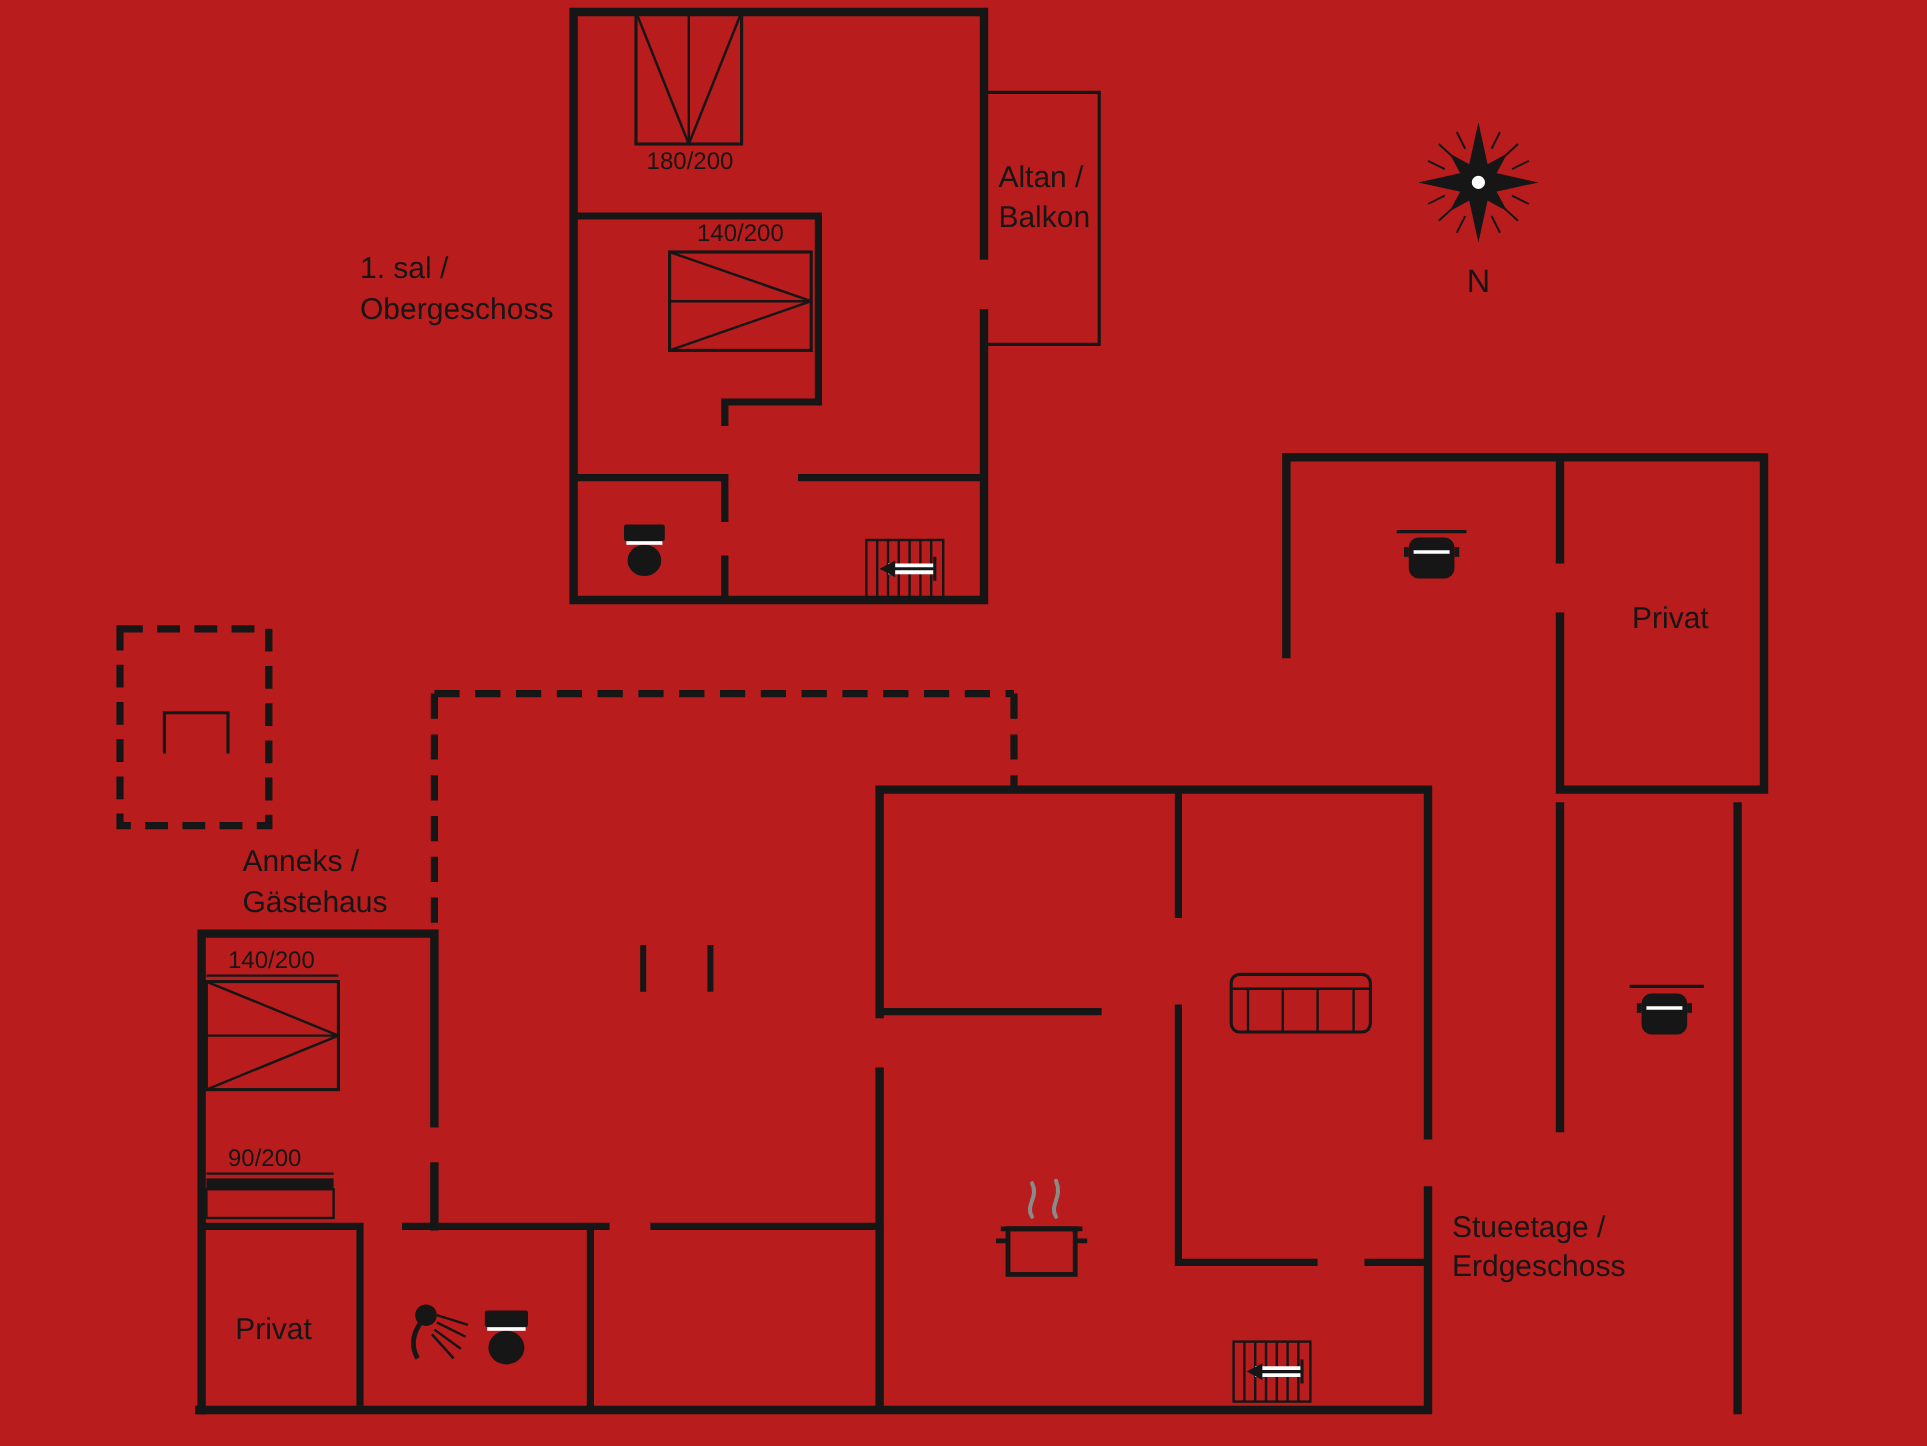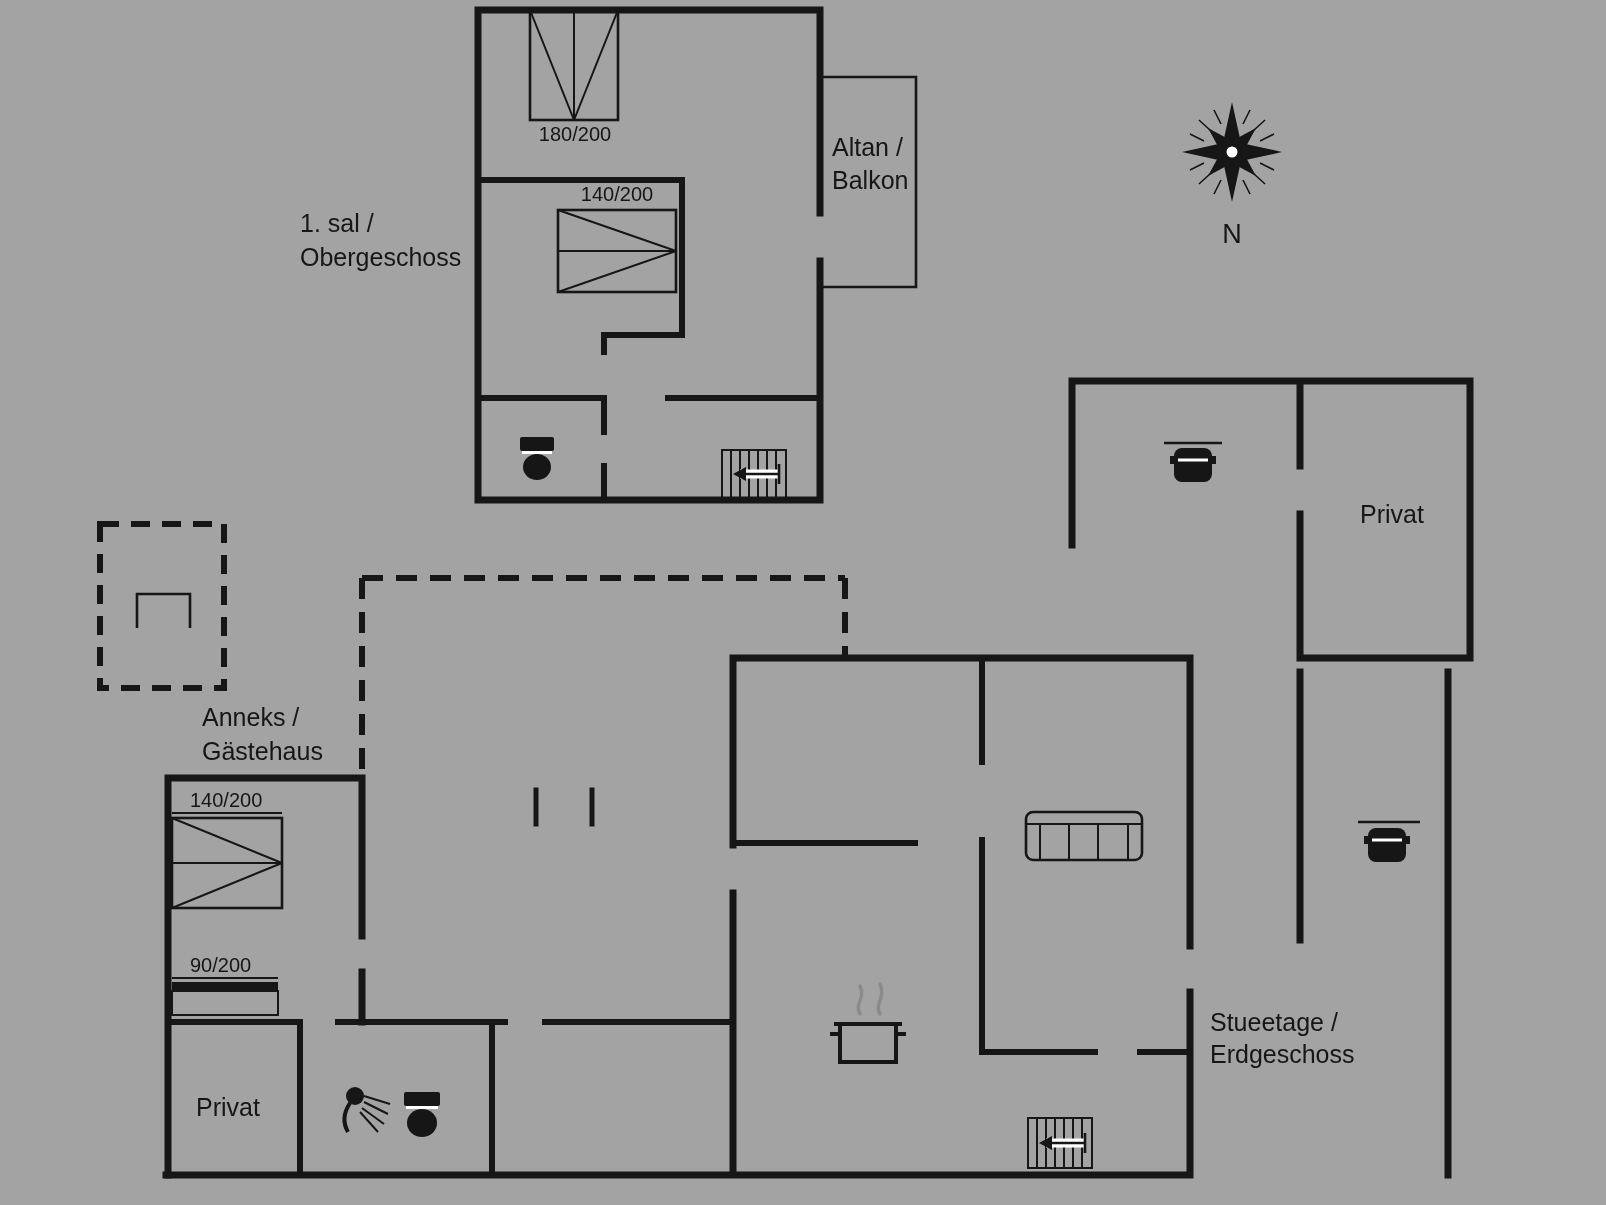--- a/index.html
+++ b/index.html
@@ -1,16 +1,16 @@
 <!DOCTYPE html>
 <html><head>
 <meta charset="utf-8">
 <style>
   html,body { margin:0; padding:0; background:#ffffff; }
-  .stage { position:relative; width:1606px; height:1205px; background:#a3a3a3; overflow:hidden; }
+  .stage { position:relative; width:1606px; height:1205px; background:#b91c1c; overflow:hidden; }
   svg { display:block; }
   
   .w7 { stroke:#161616; stroke-width:7; fill:none; stroke-linecap:square; }
   .w6 { stroke:#161616; stroke-width:6; fill:none; stroke-linecap:square; }
   .w5 { stroke:#161616; stroke-width:5; fill:none; stroke-linecap:square; }
   .t  { stroke:#161616; stroke-width:2.6; fill:none; }
   .t2 { stroke:#161616; stroke-width:2;   fill:none; }
   .t3 { stroke:#161616; stroke-width:4;   fill:none; }
   .dash  { stroke:#161616; stroke-width:6; fill:none; stroke-dasharray:21 13; }
   .dash2 { stroke:#161616; stroke-width:6; fill:none; stroke-dasharray:19 12; }

